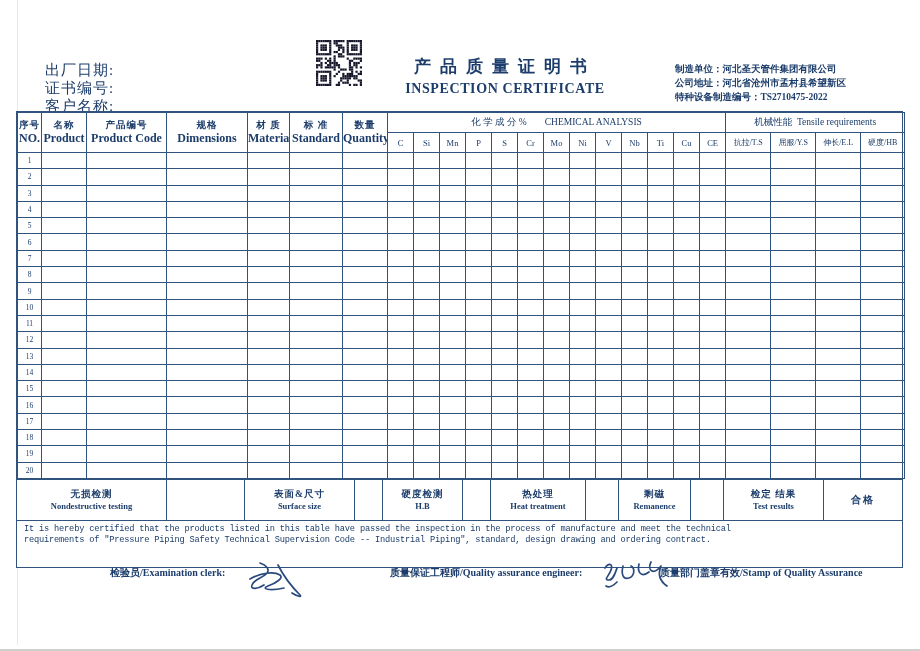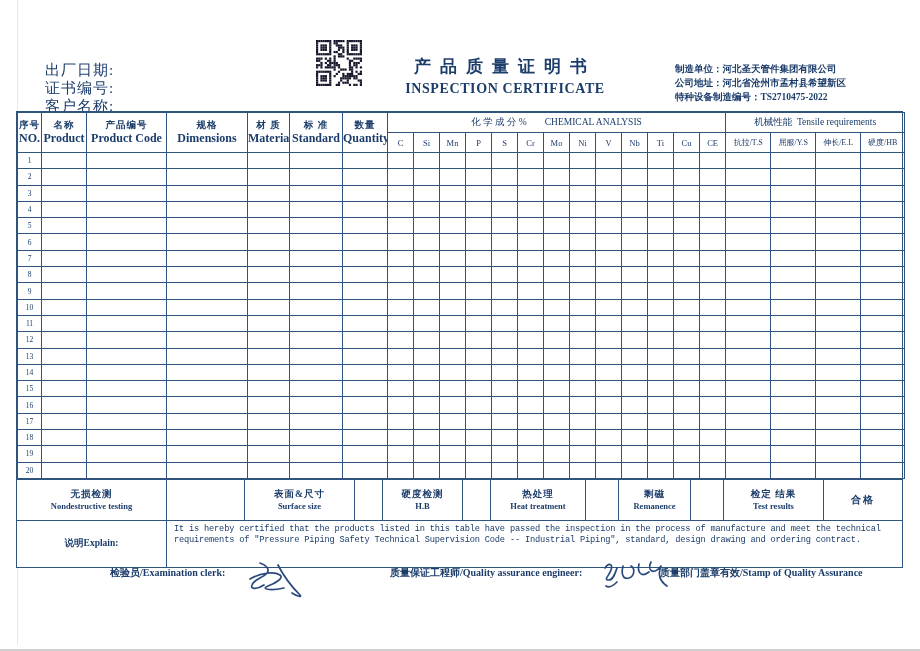--- a/index.html
+++ b/index.html
@@ -959,21 +959,20 @@
       <div class="fcell" style="width:100px;flex:none;">
         <div class="f-cn">检定 结果</div>
         <div class="f-en">Test results</div>
       </div>
       <div class="fcell" style="flex:1;">
         <div class="f-val">合格</div>
       </div>
     </div>
 
     <div class="erow">
-      <div class="e-label">说明Explain:</div>
       <div class="e-text">
         <div class="e-en">It is hereby certified that the products listed in this table have passed the inspection in the process of manufacture and meet the technical</div>
         <div class="e-en">requirements of "Pressure Piping Safety Technical Supervision Code -- Industrial Piping", standard, design drawing and ordering contract.</div>
       </div>
     </div>
   </div>
 
   <div class="sig-label sl-1">检验员/Examination clerk:</div>
   <div class="sig-label sl-2">质量保证工程师/Quality assurance engineer:</div>
   <div class="sig-label sl-3">质量部门盖章有效/Stamp of Quality Assurance</div>

